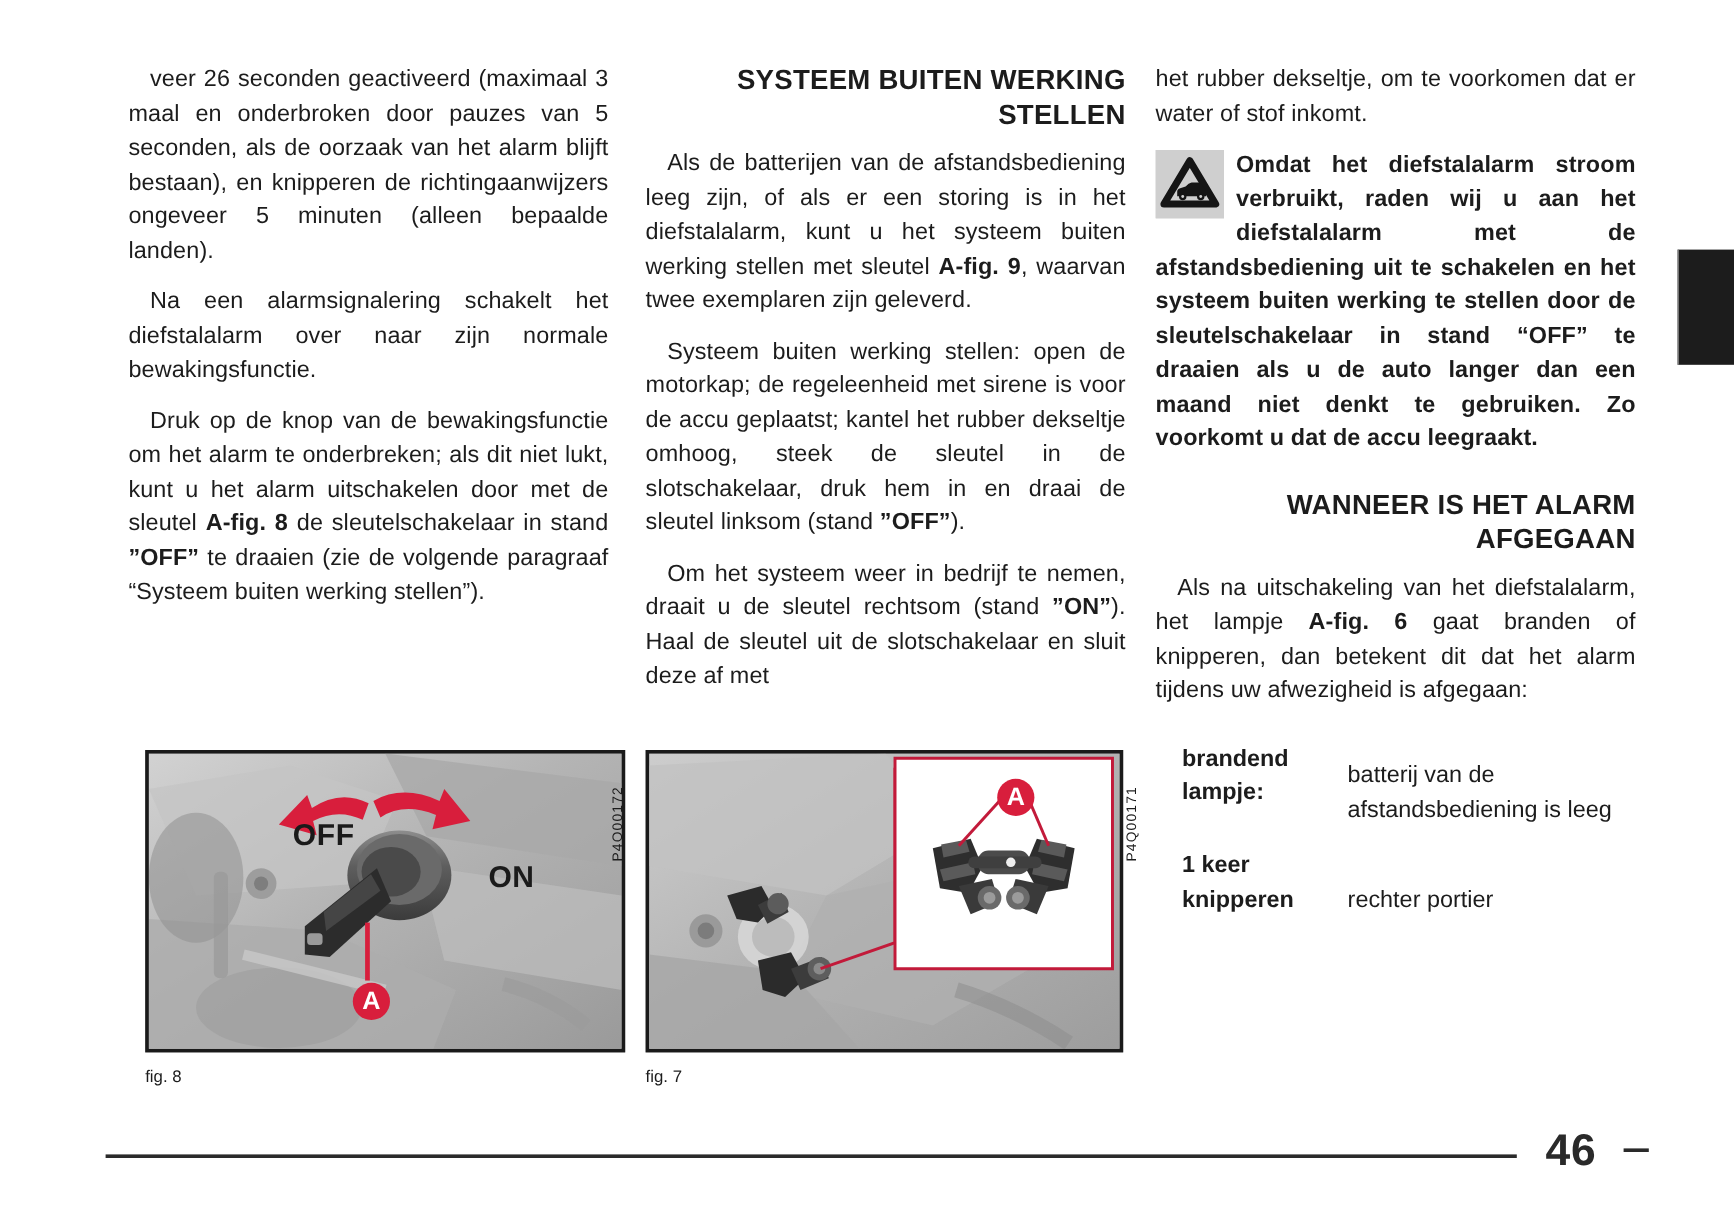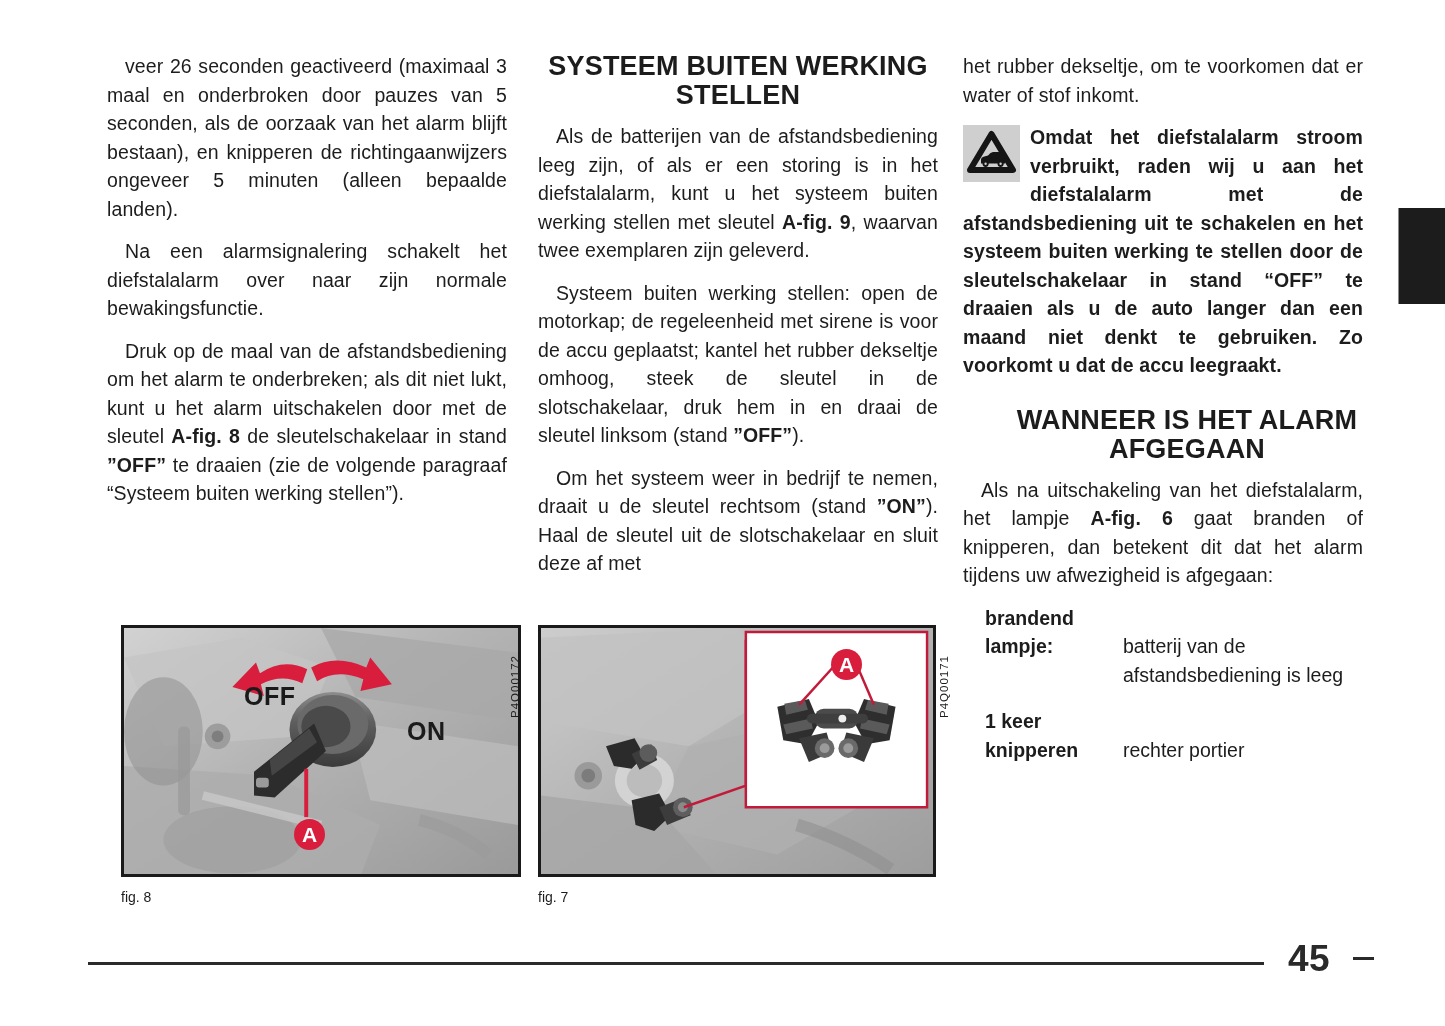--- a/index.html
+++ b/index.html
@@ -39,25 +39,25 @@
     line-height: 28.5px;
     text-align: justify;
     text-indent: 18px;
     letter-spacing: 0.1px;
     font-weight: 400;
   }
   .para.noindent { text-indent: 0; }
 
   .heading {
     margin: 0 0 12px 0;
-    font-size: 27px;
+    font-size: 23px;
     line-height: 29px;
     font-weight: bold;
     letter-spacing: 0.2px;
-    text-align: center;
+    text-align: right;
   }
   .heading.spaced { margin-top: 26px; margin-left: 48px; }
 
   .b { font-weight: bold; }
 
   
   .warn-block {
     font-size: 19.5px;
     line-height: 28.5px;
     font-weight: bold;
@@ -76,21 +76,21 @@
   .warn-icon svg { display: block; }
 
   
   .deflist {
     margin: 10px 0 0 0;
     font-size: 19.5px;
     line-height: 28.5px;
   }
   .defrow {
     display: flex;
-    align-items: flex-start;
+    align-items: center;
     margin-bottom: 18px;
   }
   .defterm {
     width: 160px;
     flex: 0 0 160px;
     font-weight: bold;
     padding-left: 22px;
     box-sizing: border-box;
   }
   .defterm .line2 { display: block; }
@@ -206,21 +206,21 @@
 <body>
 
 <div id="page">
 
   <div class="column" id="col-1">
 
     <p class="para">veer 26 seconden geactiveerd (maximaal 3 maal en onderbroken door pauzes van 5 seconden, als de oorzaak van het alarm blijft bestaan), en knipperen de richtingaanwijzers ongeveer 5 minuten (alleen bepaalde landen).</p>
 
     <p class="para">Na een alarmsignalering schakelt het diefstalalarm over naar zijn normale bewakingsfunctie.</p>
 
-    <p class="para"><span>Druk op de maal van de afstandsbediening om het alarm te onderbreken; als dit niet lukt, kunt u het alarm uitschakelen door met de sleutel </span><span class="b">A-fig. 8</span><span> de sleutelschakelaar in stand </span><span class="b">”OFF”</span><span> te draaien (zie de volgende paragraaf “Systeem buiten werking stellen”).</span></p>
+    <p class="para"><span>Druk op de knop van de bewakingsfunctie om het alarm te onderbreken; als dit niet lukt, kunt u het alarm uitschakelen door met de sleutel </span><span class="b">A-fig. 8</span><span> de sleutelschakelaar in stand </span><span class="b">”OFF”</span><span> te draaien (zie de volgende paragraaf “Systeem buiten werking stellen”).</span></p>
 
   </div>
 
   <div class="column" id="col-2">
 
     <h2 class="heading">SYSTEEM BUITEN WERKING STELLEN</h2>
 
     <p class="para"><span>Als de batterijen van de afstandsbediening leeg zijn, of als er een storing is in het diefstalalarm, kunt u het systeem buiten werking stellen met sleutel </span><span class="b">A-fig. 9</span><span>, waarvan twee exemplaren zijn geleverd.</span></p>
 
     <p class="para"><span>Systeem buiten werking stellen: open de motorkap; de regeleenheid met sirene is voor de accu geplaatst; kantel het rubber dekseltje omhoog, steek de sleutel in de slotschakelaar, druk hem in en draai de sleutel linksom (stand </span><span class="b">”OFF”</span><span>).</span></p>
@@ -394,18 +394,18 @@
         <polyline points="338,78 320,36" fill="none" stroke="#c21a3a" stroke-width="2.5"></polyline>
       </svg>
 
       <div class="callout-a" id="fig9-callout">A</div>
     </div>
     <div class="fig-caption">fig. 7</div>
   </div>
   <div class="fig-code" id="fig9-code">P4Q00171</div>
 
   <div id="footer-rule"></div>
-  <div id="page-number">45</div>
+  <div id="page-number">46</div>
   <div id="page-dash"></div>
 
   <div id="chapter-tab"></div>
 
 </div>
 
 </body></html>

